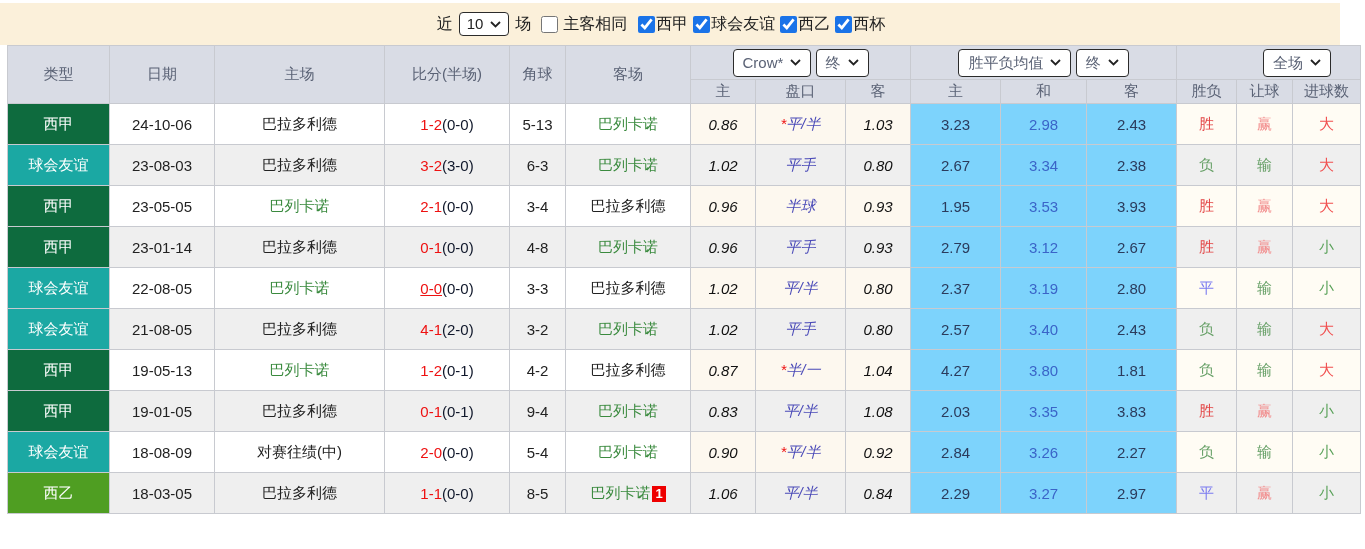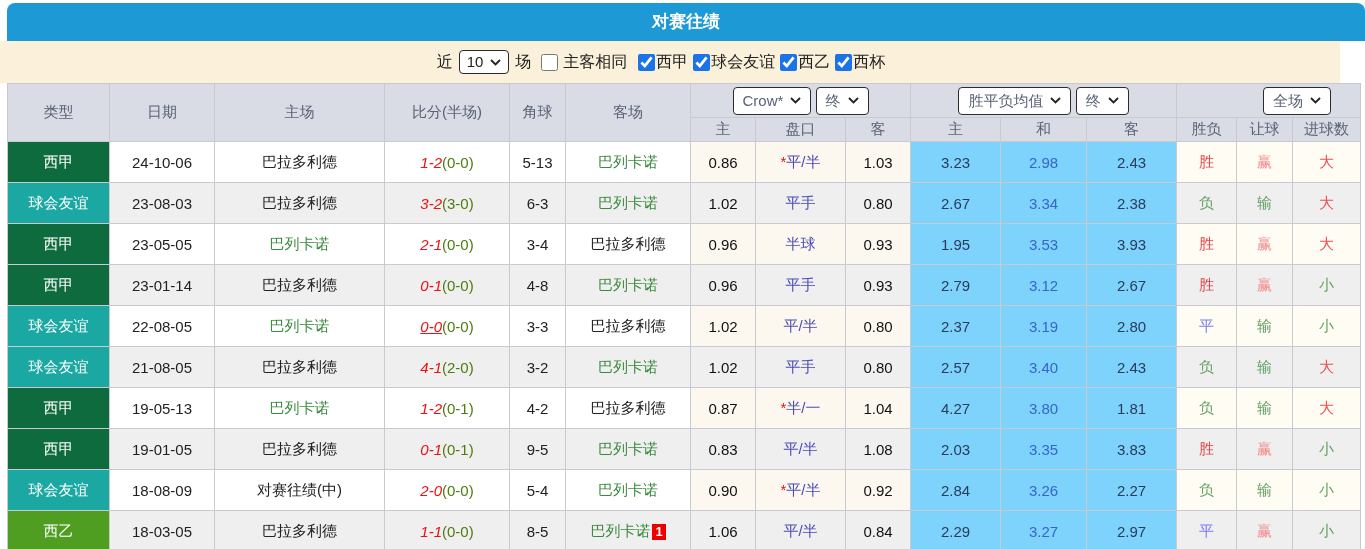--- a/index.html
+++ b/index.html
@@ -26,52 +26,51 @@
   table { border-collapse:collapse; table-layout:fixed; width:1353px;
     border:1px solid #b9bcc4; }
   th, td { border:1px solid #c8cad0; text-align:center; font-size:15px;
     overflow:hidden; white-space:nowrap; }
   thead th { background:#d9dce5; color:#5a6275; font-weight:normal; }
   .hdr-top th { height:34px; }
   .hdr-sub th { height:24px; }
   .sel-right { padding-left:58px; }
 
   tbody td { height:41px; background:#fff; padding:0 2px; }
-  tbody td.crow { background:#fdf8ef; }
+  tbody td.crow { background:#fdf8ef;font-style:italic; }
   tbody td.res  { background:#fffcf4; }
   tbody tr.alt td { background:#efefef; }
   tbody tr td.avg { background:#7dd3fc; }
 
   td.type { color:#fff; padding:0; }
   .t-liga   { background:#0e6b3e !important; }
   .t-friend { background:#1ba8a3 !important; }
   .t-seg2   { background:#4f9e22 !important; }
 
   .team-green { color:#3a8a3e; }
-  .score { color:#ee1111;font-style:italic; }
+  .score { color:#ee1111; }
   .score.u { text-decoration:underline;margin-top:8px; }
-  .half { color:#4d7c0f; }
+  .half { color:#0f172a; }
   .hdc { color:#4a4ab8; }
   .star { color:#ee1111; }
   .num { color:#111; }
   .avg-h, .avg-a { color:#2b3b5c; }
   .avg-d { color:#3a64c8; }
   .r-red { color:#e34444; }  .r-pink { color:#f28c8c; }
   .r-green { color:#67a067; } .r-green2 { color:#57a057; }
   .r-blue { color:#7b7bf0; }  .r-red2 { color:#f15050; }
   .badge { background:#ee0000; color:#fff; font-weight:bold; font-size:13px;
     line-height:16px; padding:0 3px; margin-left:2px; display:inline-block;
     vertical-align:middle; }
 </style>
 </head>
 <body>
 
 <div class="wrap">
 
-  <div class="titlebar">对赛往绩</div>
 
   <div class="filterbar">
     <span>近</span>
     <span class="sel sel-sm">
       <span>10</span>
       <svg class="chev" width="11" height="7" viewBox="0 0 11 7">
           <path d="M1 1l4.5 4.5L10 1" fill="none" stroke="#222" stroke-width="1.8"></path>
         </svg>
     </span>
     <span>场</span>
@@ -282,21 +281,21 @@
     <td class="avg avg-a">1.81</td>
     <td class="res r-green">负</td>
     <td class="res r-green">输</td>
     <td class="res r-red2">大</td>
   </tr>
         <tr class="alt">
     <td class="type t-liga">西甲</td>
     <td>19-01-05</td>
     <td>巴拉多利德</td>
     <td><span class="score">0-1</span><span class="half">(0-1)</span></td>
-    <td>9-5</td>
+    <td>9-4</td>
     <td><span class="team-green">巴列卡诺</span></td>
     <td class="crow num">0.83</td>
     <td class="crow"><span class="hdc">平/半</span></td>
     <td class="crow num">1.08</td>
     <td class="avg avg-h">2.03</td>
     <td class="avg avg-d">3.35</td>
     <td class="avg avg-a">3.83</td>
     <td class="res r-red">胜</td>
     <td class="res r-pink">赢</td>
     <td class="res r-green2">小</td>

